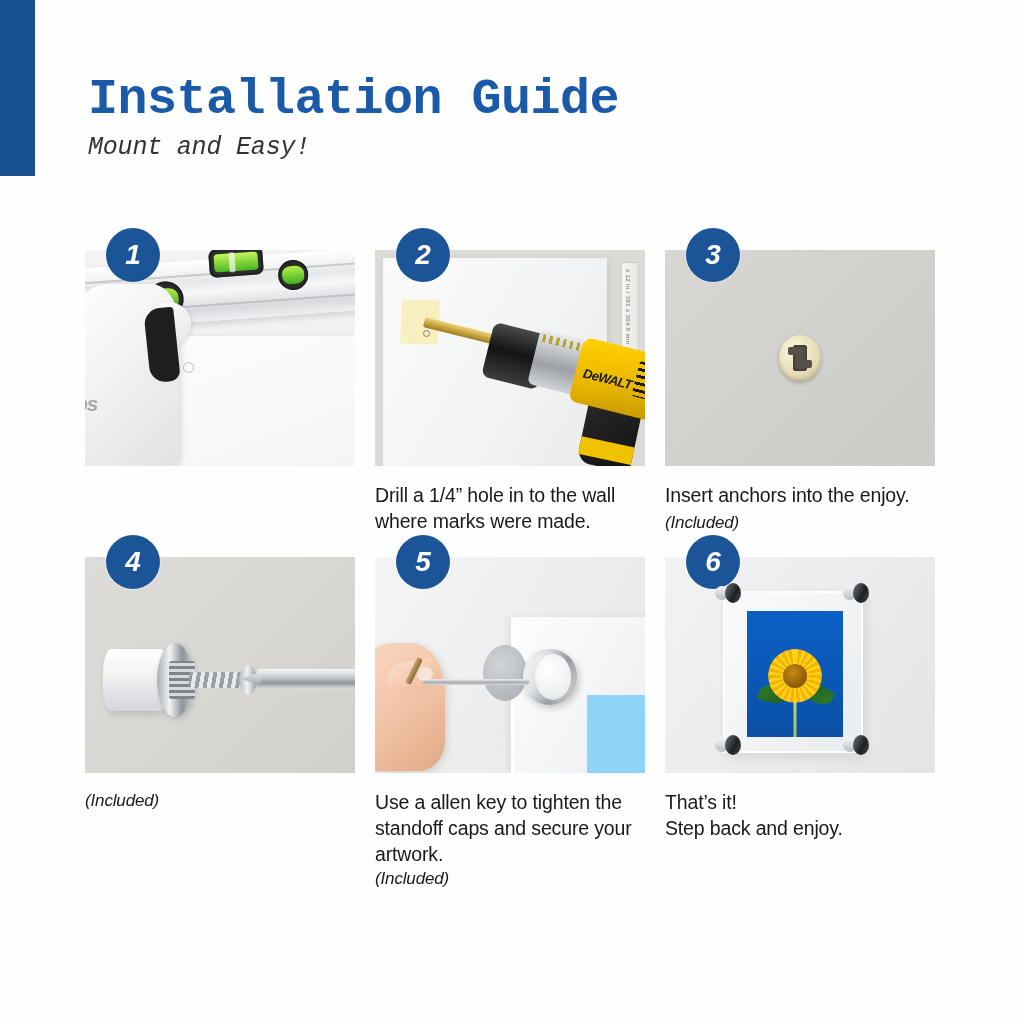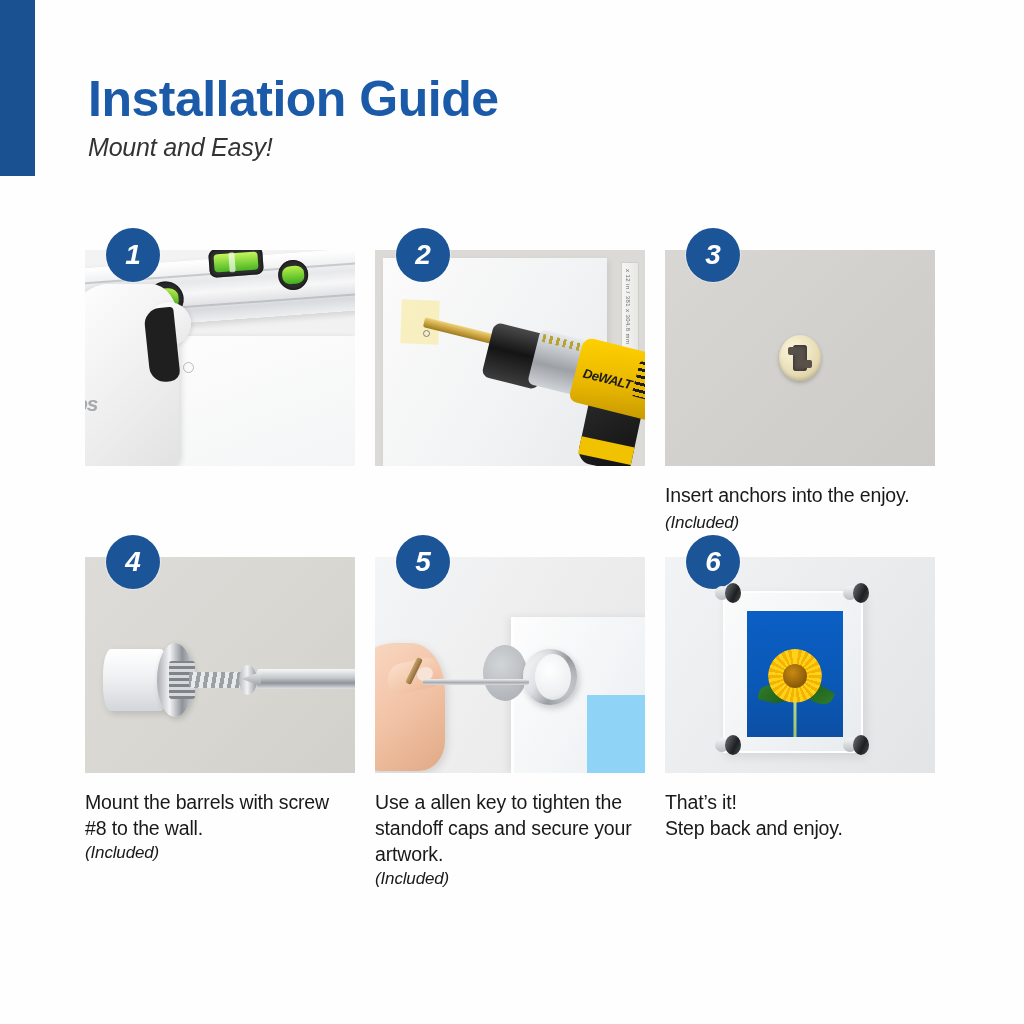--- a/index.html
+++ b/index.html
@@ -15,21 +15,21 @@
     width: 1024px; height: 1024px;
     background: #fefefe;
   }
 
   
   #accent-bar {
     position: absolute; left: 0; top: 0;
     width: 35px; height: 176px;
     background: #1a5190;
   }
-  #header { position: absolute; left: 88px; top: 72px; }
+  #header { position: absolute; left: 88px; top: 72px; font-family: Liberation Mono, monospace; }
   #page-title {
     font-size: 50px; font-weight: bold;
     color: #1b5aa8; letter-spacing: -0.5px;
     line-height: 1.1;
   }
   #page-subtitle {
     font-size: 25px; font-style: italic;
     color: #333333; margin-top: 6px;
     letter-spacing: -0.2px;
   }
@@ -543,20 +543,23 @@
           </div>
           <div class="handle">
             <div class="yel"></div>
           </div>
           <div class="body">
             <div class="vent"></div>
             <div class="brand">DeWALT</div>
           </div>
         </div>
       </div>
+      <div class="caption">
+        <span>Drill a 1/4” hole in to the wall where marks were made.</span>
+      </div>
     </div>
 
     <div class="step row1">
       <div class="photo-wrap">
         <div class="badge">3</div>
         <div class="photo p3">
           <div class="anchor">
             <div class="slot"></div>
           </div>
         </div>
@@ -573,21 +576,20 @@
         <div class="photo p4">
           <div class="barrel"></div>
           <div class="flange"></div>
           <div class="thread"></div>
           <div class="shaft"></div>
           <div class="screwhead"></div>
           <div class="driver"></div>
         </div>
       </div>
       <div class="caption">
-        <span>Mount the barrels with screw #8 to the wall.</span>
         <span class="inc-line">(Included)</span>
       </div>
     </div>
 
     <div class="step row2">
       <div class="photo-wrap">
         <div class="badge">5</div>
         <div class="photo p5">
           <div class="acrylic">
             <div class="artblue"></div>

